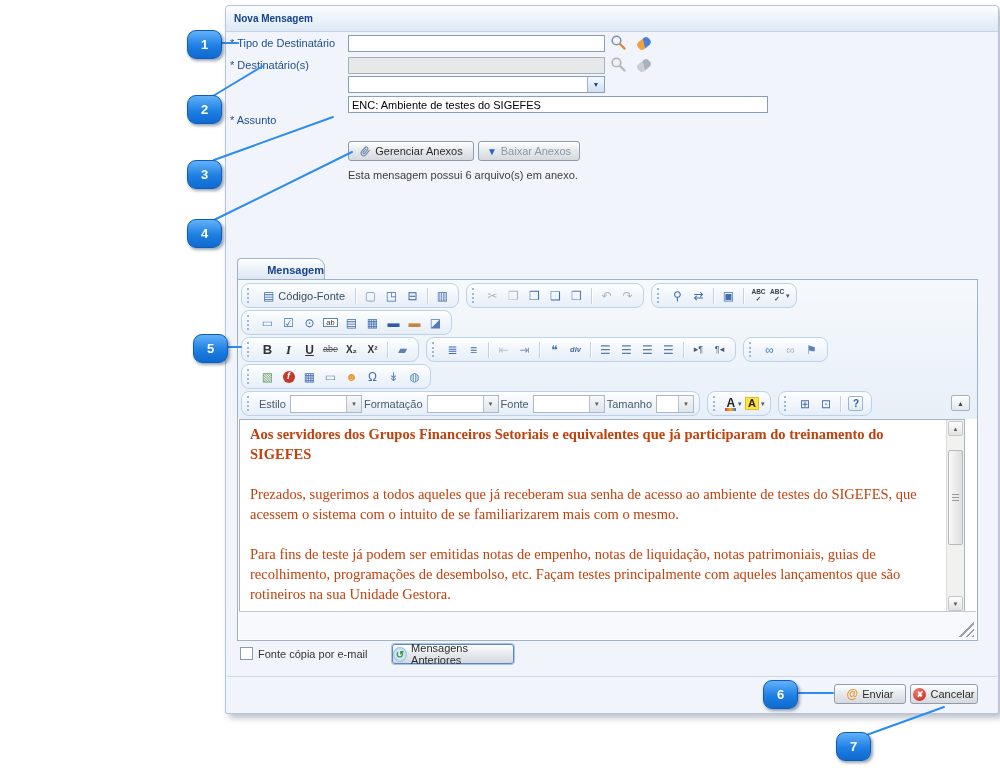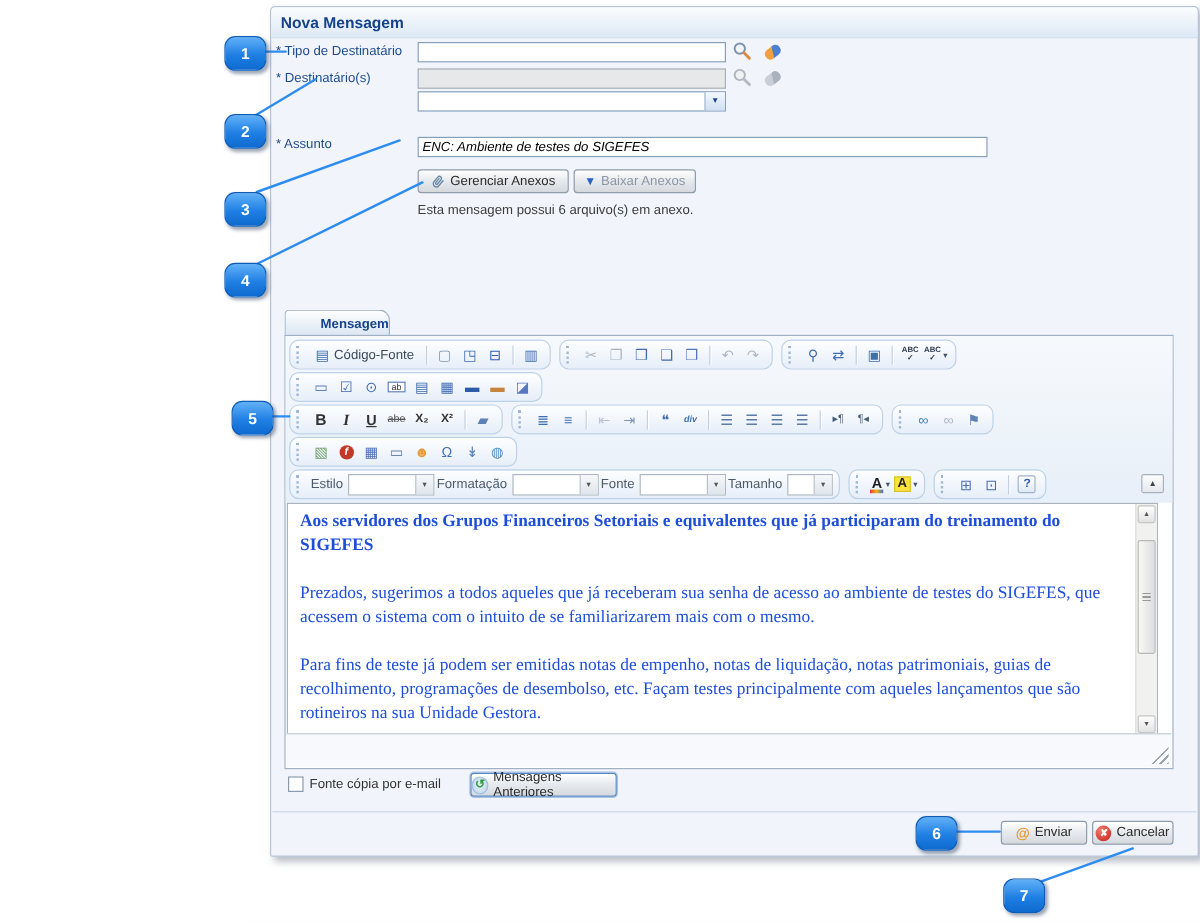--- a/index.html
+++ b/index.html
@@ -6,21 +6,21 @@
   body{width:1000px;height:768px;position:relative;background:#fff;
        font-family:"Liberation Sans",sans-serif;overflow:hidden;font-size:11px;color:#333}
 
   
   .panel{position:absolute;left:225px;top:5px;width:772px;height:707px;background:#f1f4fa;
          border:1px solid #b6c4d6;border-radius:4px 4px 2px 2px;
          box-shadow:4px 4px 6px rgba(120,132,150,.5)}
   .panel-header{height:25px;background:linear-gradient(#fbfdff,#dde8f5);
          border-bottom:1px solid #c6d4e6;border-radius:4px 4px 0 0;
          display:flex;align-items:center;padding:0 8px}
-  .panel-title{color:#15428b;font-weight:bold;font-size:13px}
+  .panel-title{color:#15428b;font-weight:bold;font-size:10px}
 
   
   .flabel{position:absolute;left:4px;width:116px;color:#1d4d8f}
   .tinput{position:absolute;height:17px;background:#fff;border:1px solid #86a0bc;
           font-family:"Liberation Sans",sans-serif;font-size:11px;padding:0 3px;box-sizing:border-box}
   .tinput:disabled{background:#e6e8ea;border-color:#a8b0b8;color:#777}
   .combo{position:absolute;height:17px;background:#fff;border:1px solid #86a0bc;
          display:flex;align-items:center;box-sizing:border-box}
   .combo-val{flex:1;padding:0 3px}
   .combo-btn{width:16px;height:100%;background:linear-gradient(#f4f8fd,#cfdff2);
@@ -80,21 +80,21 @@
   .g-qmark{font-weight:bold;color:#2c5ba8;border:1px solid #9fb4cc;background:linear-gradient(#fff,#dfe8f2);
            width:13px;height:13px;border-radius:2px;font-size:10px}
   .tb-collapse{position:absolute;right:7px;bottom:8px;width:17px;height:14px;
            background:linear-gradient(#fdfdfd,#e4e8ed);border:1px solid #a8b2be;border-radius:2px;
            display:flex;align-items:center;justify-content:center;font-size:7px;color:#444}
 
   
   .content{position:absolute;left:1px;right:12px;top:139px;height:194px;background:#fff;
            border:1px solid #a8b4c0;box-sizing:border-box}
   .content-text{position:absolute;inset:0 17px 0 0;overflow:hidden;padding:4px 10px;
-           font-family:"Liberation Serif",serif;font-size:14.5px;line-height:20px;color:#1d4ed8}
+           font-family:"Liberation Serif",serif;font-size:14.5px;line-height:20px;color:#c2410c}
   .content-text p{margin:0 0 20px 0}
   .vscroll{position:absolute;right:0;top:0;bottom:0;width:17px;background:#f1f1ef;border-left:1px solid #dcdcda}
   .sc-arrow{position:absolute;left:1px;width:15px;height:15px;background:linear-gradient(#fefefe,#e2e2e2);
            border:1px solid #c6c6c6;border-radius:2px;display:flex;align-items:center;justify-content:center;
            font-size:6px;color:#555;box-sizing:border-box}
   .sc-thumb{position:absolute;left:1px;width:15px;background:linear-gradient(90deg,#f8f8f8,#dedede);
            border:1px solid #b9b9b9;border-radius:2px;box-sizing:border-box}
   .sc-grip{position:absolute;left:3px;right:3px;top:50%;height:7px;margin-top:-4px;
            background:repeating-linear-gradient(#999 0 1px,transparent 1px 3px)}
   .editor-bottom{position:absolute;left:1px;right:1px;bottom:1px;height:27px;background:#f7f9fc;
@@ -164,21 +164,21 @@
   <span class="iconbtn" style="left:408px;top:50px">
     <span class="eraser gray"></span>
   </span>
 
   <div class="combo" style="left:122px;top:70px;width:257px">
     <span class="combo-val"></span>
     <span class="combo-btn">▼</span>
   </div>
 
   <div class="flabel" style="top:108px">* Assunto</div>
-  <input class="tinput" style="left: 122px; top: 108px; width: 475px; font-style: italic;" value="ENC: Ambiente de testes do SIGEFES">
+  <input class="tinput" style="left: 122px; top: 90px; width: 420px;" value="ENC: Ambiente de testes do SIGEFES">
 
   <div class="xbtn" style="left:122px;top:135px;width:126px;height:20px">
     <svg width="12" height="13" viewBox="0 0 12 13">
       <path d="M8.6 2.6 v6 a2.6 2.6 0 0 1 -5.2 0 v-5 a1.7 1.7 0 0 1 3.4 0 v4.6 a0.9 0.9 0 0 1 -1.8 0 V3.4" fill="none" stroke="#6b8aa8" stroke-width="1.1" transform="rotate(40 6 6.5)"></path>
     </svg>
     <span>Gerenciar Anexos</span>
   </div>
   <div class="xbtn" style="left:252px;top:135px;width:102px;height:20px">
     <span class="dl-icon">▼</span>
     <span class="gray-label">Baixar Anexos</span>

